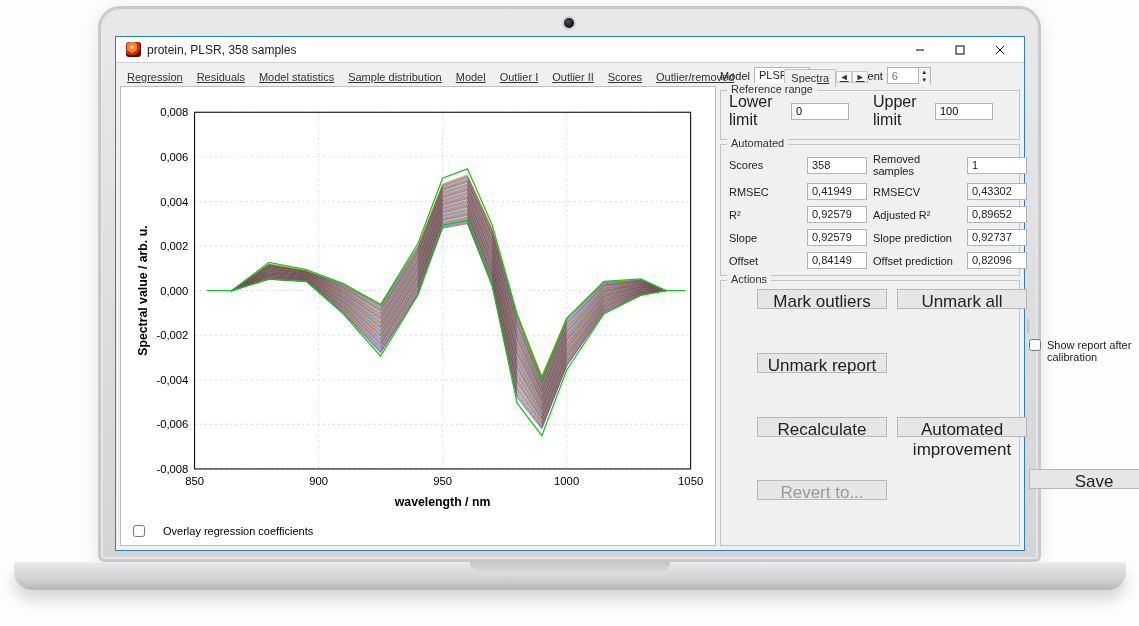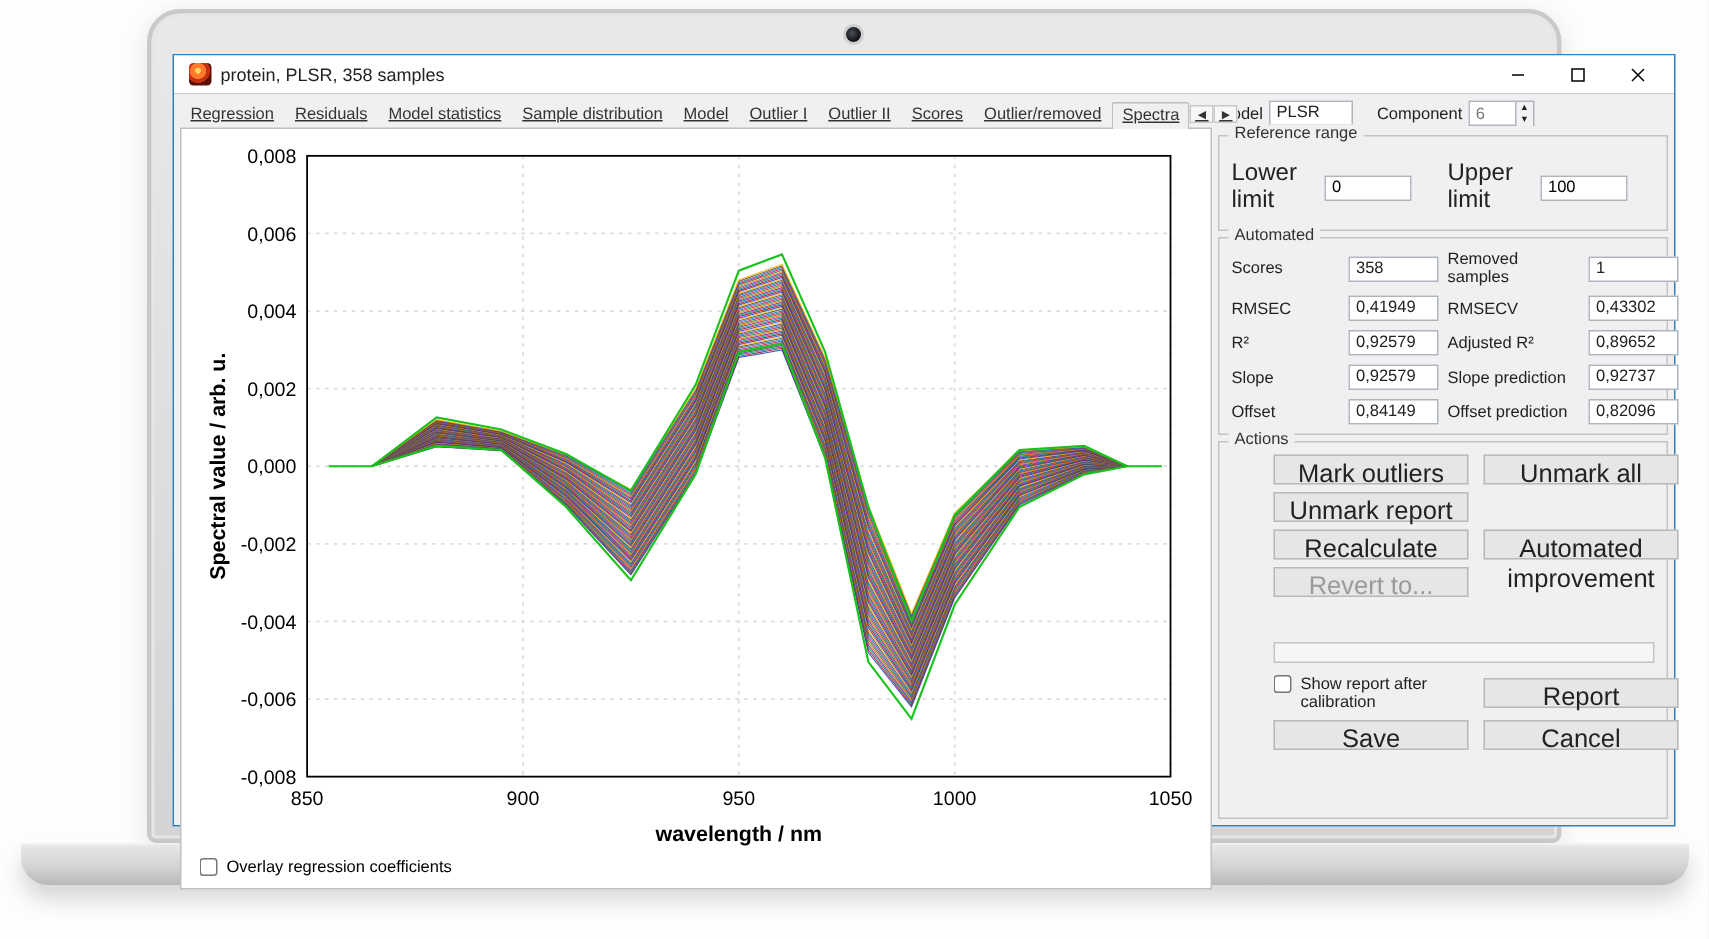--- a/index.html
+++ b/index.html
@@ -1,44 +1,44 @@
 <!DOCTYPE html>
 <html><head>
 <meta charset="utf-8">
 <style>
 * { box-sizing: border-box; margin: 0; padding: 0; font-family: "Segoe UI", Tahoma, sans-serif; }
 body { background: #fdfdfd; width: 1139px; height: 626px; overflow: hidden; position: relative; }
 
 .laptop-frame { position: absolute; left: 0; top: 0; width: 1139px; height: 626px; }
 .screen-bezel { position: absolute; left: 98px; top: 6px; width: 943px; height: 556px; border-radius: 22px 22px 6px 6px; background: linear-gradient(#e9e9ea,#d4d4d6); border: 3px solid #c9c9cb; box-shadow: inset 0 0 0 2px #e6e6e8, 0 4px 18px rgba(0,0,0,.10); }
 .camera { position: absolute; left: 564px; top: 18px; width: 10px; height: 10px; border-radius: 50%; background: radial-gradient(circle at 40% 40%, #4a4f57, #15171a 60%); box-shadow: 0 0 0 2px #cfcfd2; }
-.screen-inner { position: absolute; left: 115px; top: 36px; width: 1002px; height: 515px; background: #fff; border: 1px solid #2d7fbd; }
+.screen-inner { position: absolute; left: 115px; top: 36px; width: 910px; height: 515px; background: #fff; border: 1px solid #2d7fbd; }
 .base { position: absolute; left: 14px; top: 562px; width: 1112px; height: 28px; background: linear-gradient(#e8e8ea, #d1d1d3 60%, #b7b7ba); border-radius: 0 0 18px 18px; box-shadow: 0 10px 14px rgba(0,0,0,.15); border-top: 1px solid #f2f2f4; }
 .notch { position: absolute; left: 470px; top: 562px; width: 200px; height: 10px; background: linear-gradient(#c5c5c8, #d9d9db); border-radius: 0 0 12px 12px; }
 
 .titlebar { height: 26px; display: flex; align-items: center; padding: 0 4px; border-bottom: 1px solid #d0d0d0; background: #fff; }
 .titlebar .app-icon { width: 15px; height: 15px; margin: 0 6px; border-radius: 3px; background: radial-gradient(circle at 40% 35%, #ffd85a 0 14%, #ff7a2d 15% 40%, #c33115 41% 60%, #5a0f07 61% 100%); }
 .titlebar .title { font-size: 12px; color: #222; }
 .win-btns { margin-left: auto; display: flex; }
 .win-btn { width: 40px; height: 26px; display: flex; align-items: center; justify-content: center; font-size: 12px; color: #111; }
 .win-btn svg { width: 10px; height: 10px; }
 
 .content { display: flex; height: calc(100% - 26px); background: #f0f0f0; padding: 4px 4px 4px 4px; gap: 4px; }
 .left-pane { flex: 1 1 auto; display: flex; flex-direction: column; min-width: 0; }
 .right-pane { width: 300px; flex: none; display: flex; flex-direction: column; gap: 4px; font-size: 11px; color: #222; }
 
 .tabs-row { display: flex; align-items: center; gap: 0; border-bottom: 1px solid #bfbfbf; height: 20px; font-size: 11px; color: #333; position: relative; text-decoration: underline; }
 .tab { padding: 2px 6px 3px; border: 1px solid transparent; border-bottom: none; white-space: nowrap; }
-.tab.active { background: #f0f0f0; border-color: #bfbfbf; border-radius: 2px 2px 0 0; position: relative; top: 1px; }
+.tab.active { background: #f0f0f0; border-color: #bfbfbf; border-radius: 2px 2px 0 0; position: relative; top: 1px; margin-left: 43px; }
 .tab-arrows { margin-left: auto; display: flex; }
 .tab-arrow { width: 16px; text-align: center; border: 1px solid #c9c9c9; background: #f7f7f7; font-size: 9px; }
 
 .plot-wrap { flex: 1; background: #fff; border: 1px solid #bfbfbf; border-top: none; padding: 6px 10px 8px 10px; display: flex; flex-direction: column; }
 .plot-svg { flex: 1; width: 100%; }
-.overlay-check { display: flex; align-items: center; gap: 6px; padding: 4px 2px 0; font-size: 11px; }
+.overlay-check { display: flex; align-items: center; gap: 18px; padding: 4px 2px 0; font-size: 11px; }
 .overlay-check input { width: 12px; height: 12px; }
 
 .groupbox { border: 1px solid #c3c3c3; padding: 8px 8px 6px; position: relative; background: #f0f0f0; }
 .groupbox > .legend { position: absolute; top: -8px; left: 6px; background: #f0f0f0; padding: 0 4px; font-size: 11px; color: #333; }
 .row { display: flex; align-items: center; gap: 4px; margin-bottom: 4px; }
 .row label { flex: 0 0 80px; font-size: 16px; }
 .row .val { border: 1px solid #aeb5be; background: #fff; font-size: 11px; padding: 1px 4px; height: 17px; width: 58px; }
 .model-row { display: flex; align-items: center; gap: 4px; margin-bottom: 6px; }
 .model-row label { font-size: 11px; }
 .model-row .val { border: 1px solid #aeb5be; background: #fff; font-size: 11px; padding: 1px 4px; height: 17px; width: 56px; }
@@ -224,21 +224,21 @@
             <div class="val">PLSR</div>
             <label style="margin-left:12px">Component</label>
             <div class="spin">
               <div class="sv">6</div>
               <div class="sb">
                   <div>▴</div>
                   <div>▾</div>
                 </div>
             </div>
           </div>
-          <div class="groupbox" style="padding-top:16px">
+          <div class="groupbox" style="padding-top:2px">
             <span class="legend">Reference range</span>
             <div class="row" style="gap:6px">
               <label style="flex-basis:56px">Lower limit</label>
               <input class="val" value="0" style="">
               <label style="flex-basis:56px;margin-left:18px">Upper limit</label>
               <input class="val" value="100" style="">
             </div>
           </div>
         </div>
 
@@ -265,21 +265,21 @@
             <span>Slope prediction</span>
             <div class="val">0,92737</div>
 
             <span>Offset</span>
             <div class="val">0,84149</div>
             <span>Offset prediction</span>
             <div class="val">0,82096</div>
           </div>
         </div>
 
-        <div class="groupbox" style="flex:1; display:flex; flex-direction:column;padding-left:36px;">
+        <div class="groupbox" style="flex:1; display:flex; flex-direction:row;padding-left:36px;">
           <span class="legend">Actions</span>
           <div class="actions-grid">
             <div class="btn">Mark outliers</div>
             <div class="btn">Unmark all</div>
             <div class="btn">Unmark report</div>
             <div></div>
             <div class="btn">Recalculate</div>
             <div class="btn">Automated improvement</div>
             <div class="btn disabled">Revert to...</div>
             <div></div>

